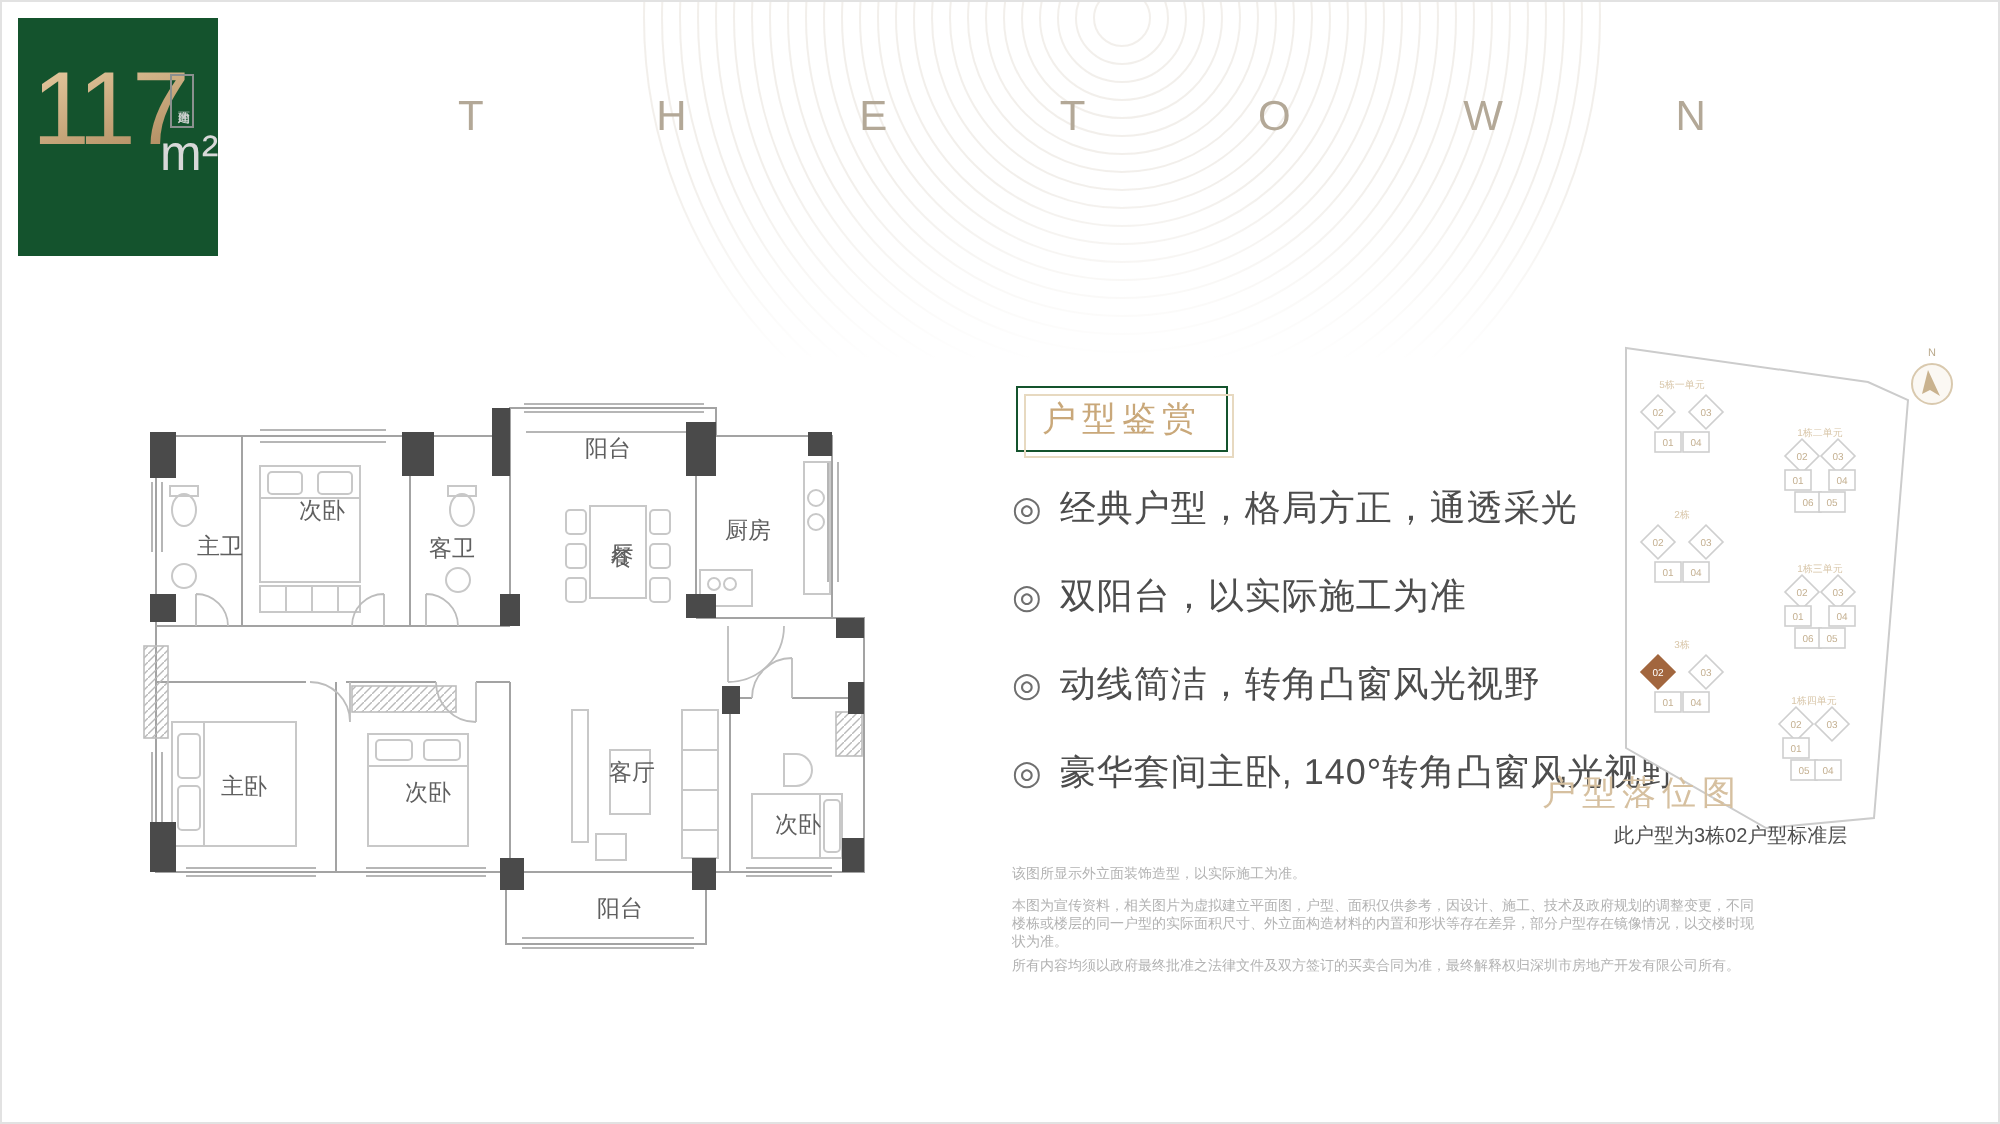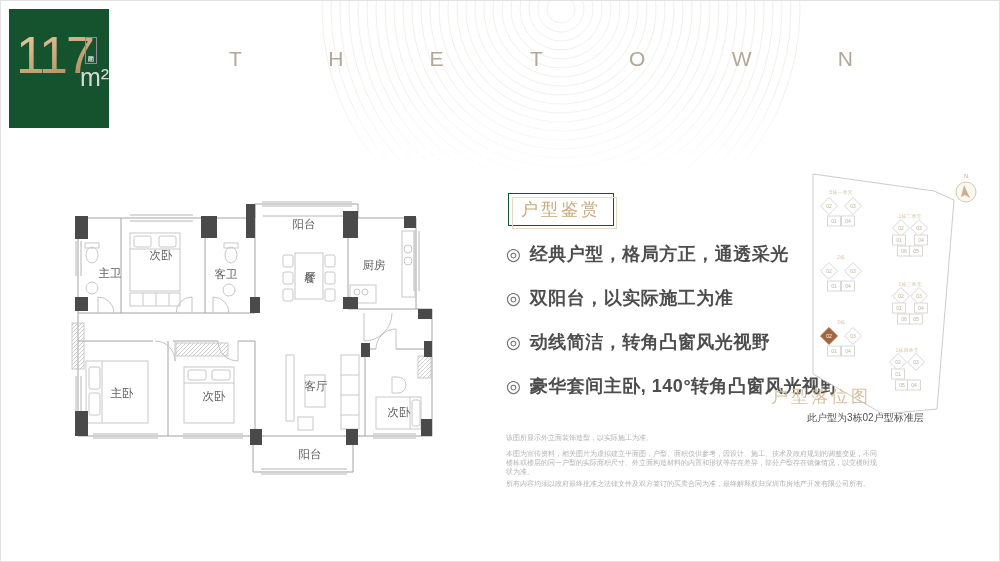--- a/index.html
+++ b/index.html
@@ -26,21 +26,21 @@
   .badge .unit{position:absolute;left:71px;top:54px;font-size:25px;color:#d8d8d8;}
   
   .fp{position:absolute;left:57px;top:190px;z-index:1;}
   
   .titlebox{position:absolute;left:507px;top:192px;z-index:1;padding:4px 12px;
         border:1px solid #14532d;color:#c9a87a;font-size:17px;letter-spacing:3px;}
   .titlebox::after{content:'';position:absolute;left:3px;top:3px;right:-4px;bottom:-4px;
         border:1px solid #e7d9c0;pointer-events:none;}
   .bullet{position:absolute;left:505px;width:330px;height:26px;display:flex;align-items:center;z-index:1;}
   .bicon{font-size:17px;color:#6f6f6f;margin-right:9px;}
-  .btext{font-size:18px;color:#4d4d4d;letter-spacing:0.5px;white-space:nowrap;font-weight:bold;}
+  .btext{font-size:18px;color:#4d4d4d;letter-spacing:0.5px;white-space:nowrap;}
   
   .disc{position:absolute;left:505px;top:432px;width:372px;z-index:1;color:#b3b3b3;
         font-size:7px;line-height:9px;}
   .disc .d1{margin-bottom:7px;}
   .disc .d3{margin-top:3px;}
   
   .sp{position:absolute;left:793px;top:165px;z-index:1;}
   .sp-caption{position:absolute;left:770px;top:384px;z-index:1;font-size:17px;
         letter-spacing:3px;color:#d6c0a0;}
   .sp-note{position:absolute;left:806px;top:410px;z-index:1;font-size:10px;color:#4f4f4f;}

